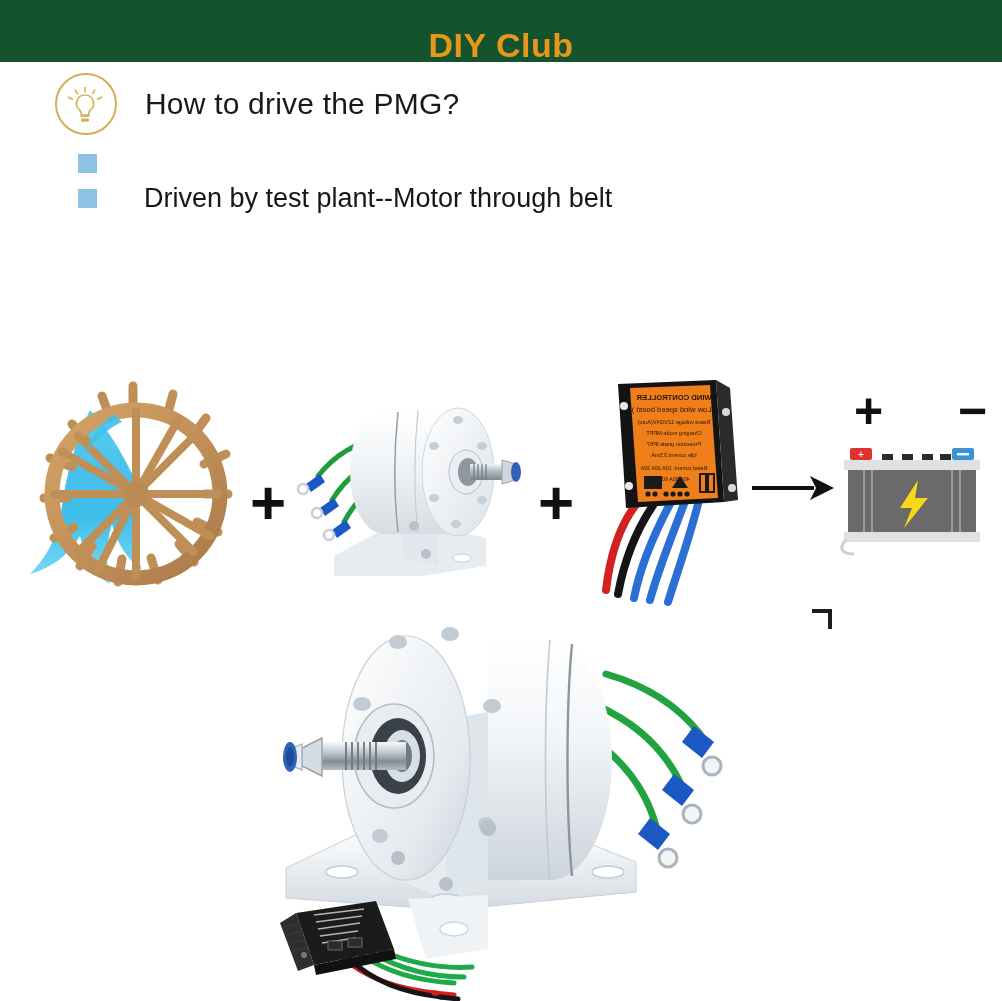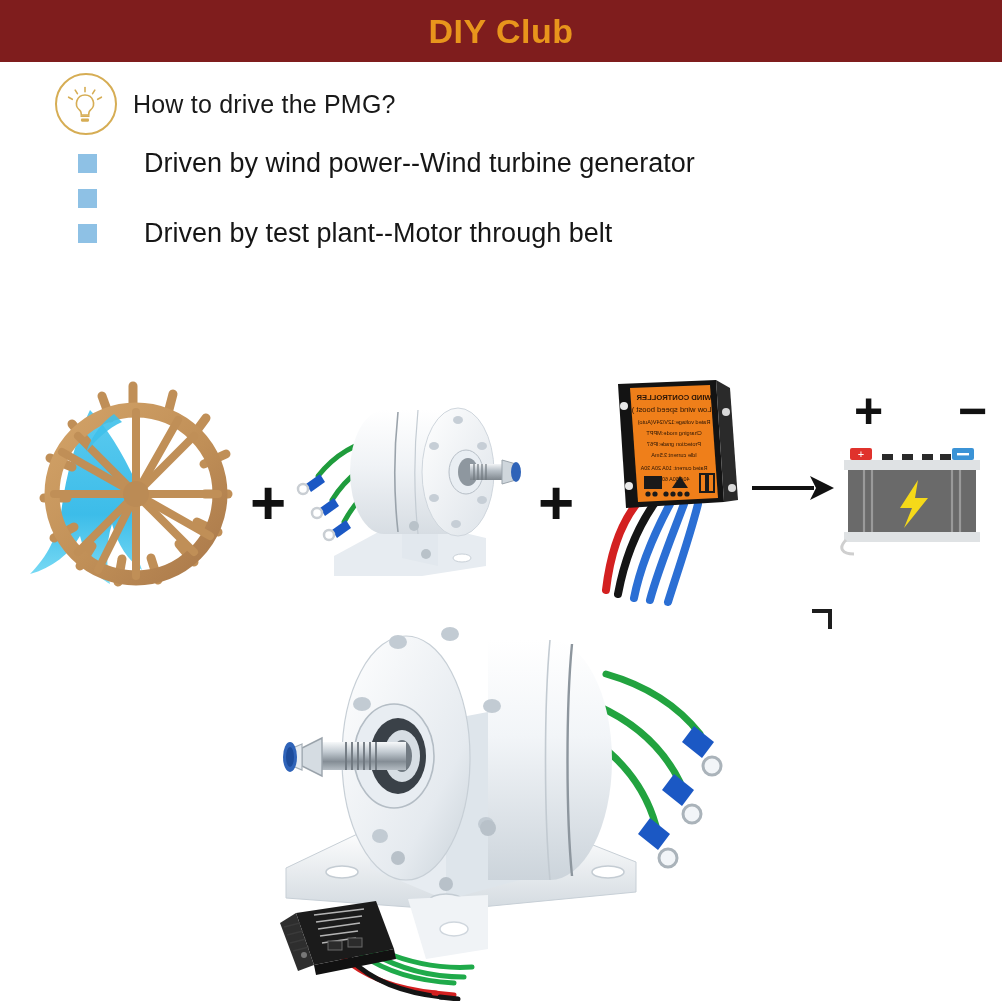--- a/index.html
+++ b/index.html
@@ -6,22 +6,22 @@
   body{
     width:1002px;height:1001px;
     background:#ffffff;
     font-family:"Liberation Sans", sans-serif;
     overflow:hidden;
     position:relative;
   }
   
   .header-band{
     position:absolute;left:0;top:0;width:1002px;height:62px;
-    background:#7f1d1d;
-    display:flex;align-items:center;justify-content:center;
+    background:#14532d;
+    display:flex;align-items:flex-end;justify-content:center;
   }
   .header-title{
     color:#e8951c;
     font-size:34px;
     font-weight:bold;
     letter-spacing:.5px;
     line-height:1;
   }
   
   .question-row{
@@ -29,22 +29,22 @@
     display:flex;align-items:center;
   }
   .bulb-badge{
     margin-left:55px;
     width:58px;height:58px;border-radius:50%;
     border:2px solid #d6ad54;
     position:relative;flex:0 0 auto;
   }
   .bulb-badge svg{position:absolute;left:0;top:0;}
   .question-text{
-    margin-left:16px;
-    font-size:25px;color:#191919;
+    margin-left:28px;
+    font-size:30px;color:#191919;
     letter-spacing:.2px;
   }
   
   .bullets{
     position:absolute;left:0;top:146px;width:1002px;
   }
   .bullet-row{
     display:flex;align-items:center;height:35px;
   }
   .bullet-sq{
@@ -105,24 +105,20 @@
         <path d="M37.8 15.1 l-2.2 3.6"></path>
         <path d="M11.6 22.2 l3.7 2.1"></path>
         <path d="M44.4 22.2 l-3.7 2.1"></path>
       </g>
     </svg>
   </div>
   <div class="question-text">How to drive the PMG?</div>
 </div>
 
 <div class="bullets">
-  <div class="bullet-row">
-    <div class="bullet-sq"></div>
-    <div class="bullet-label">Driven by wind power--Wind turbine generator</div>
-  </div>
   <div class="bullet-row">
     <div class="bullet-sq"></div>
   </div>
   <div class="bullet-row">
     <div class="bullet-sq"></div>
     <div class="bullet-label">Driven by test plant--Motor through belt</div>
   </div>
 </div>
 
 <div class="diagram-row">

